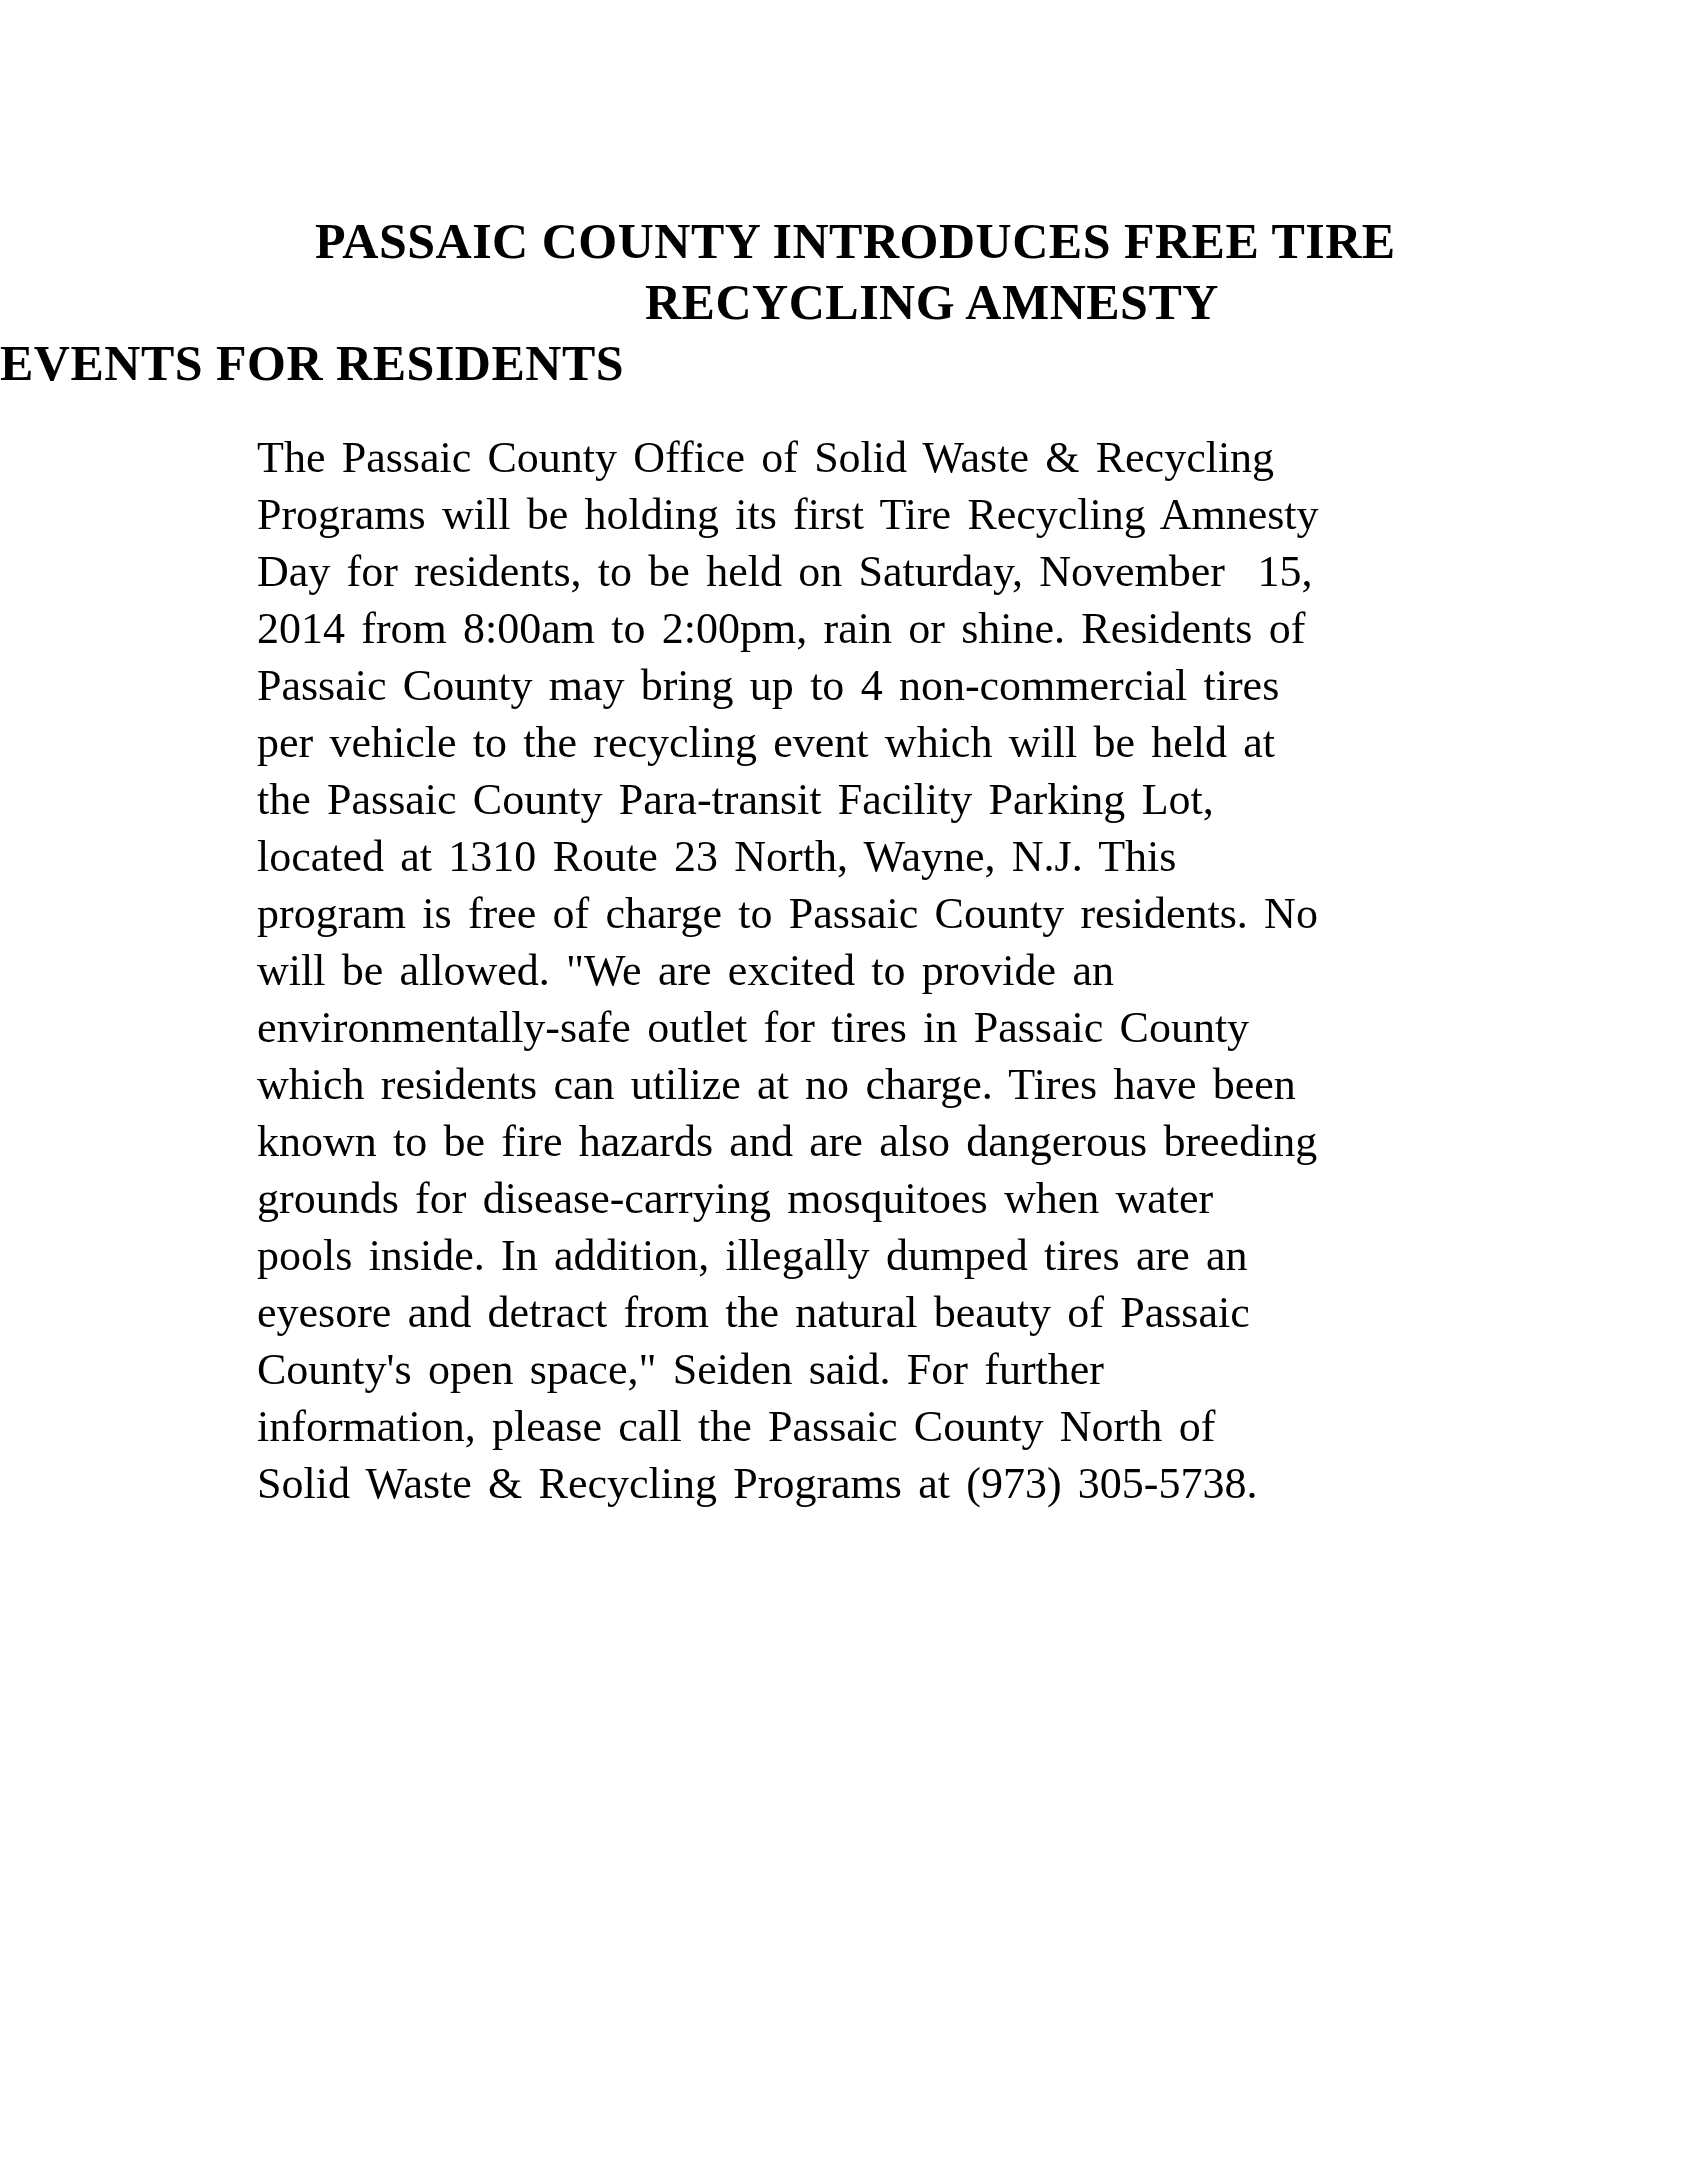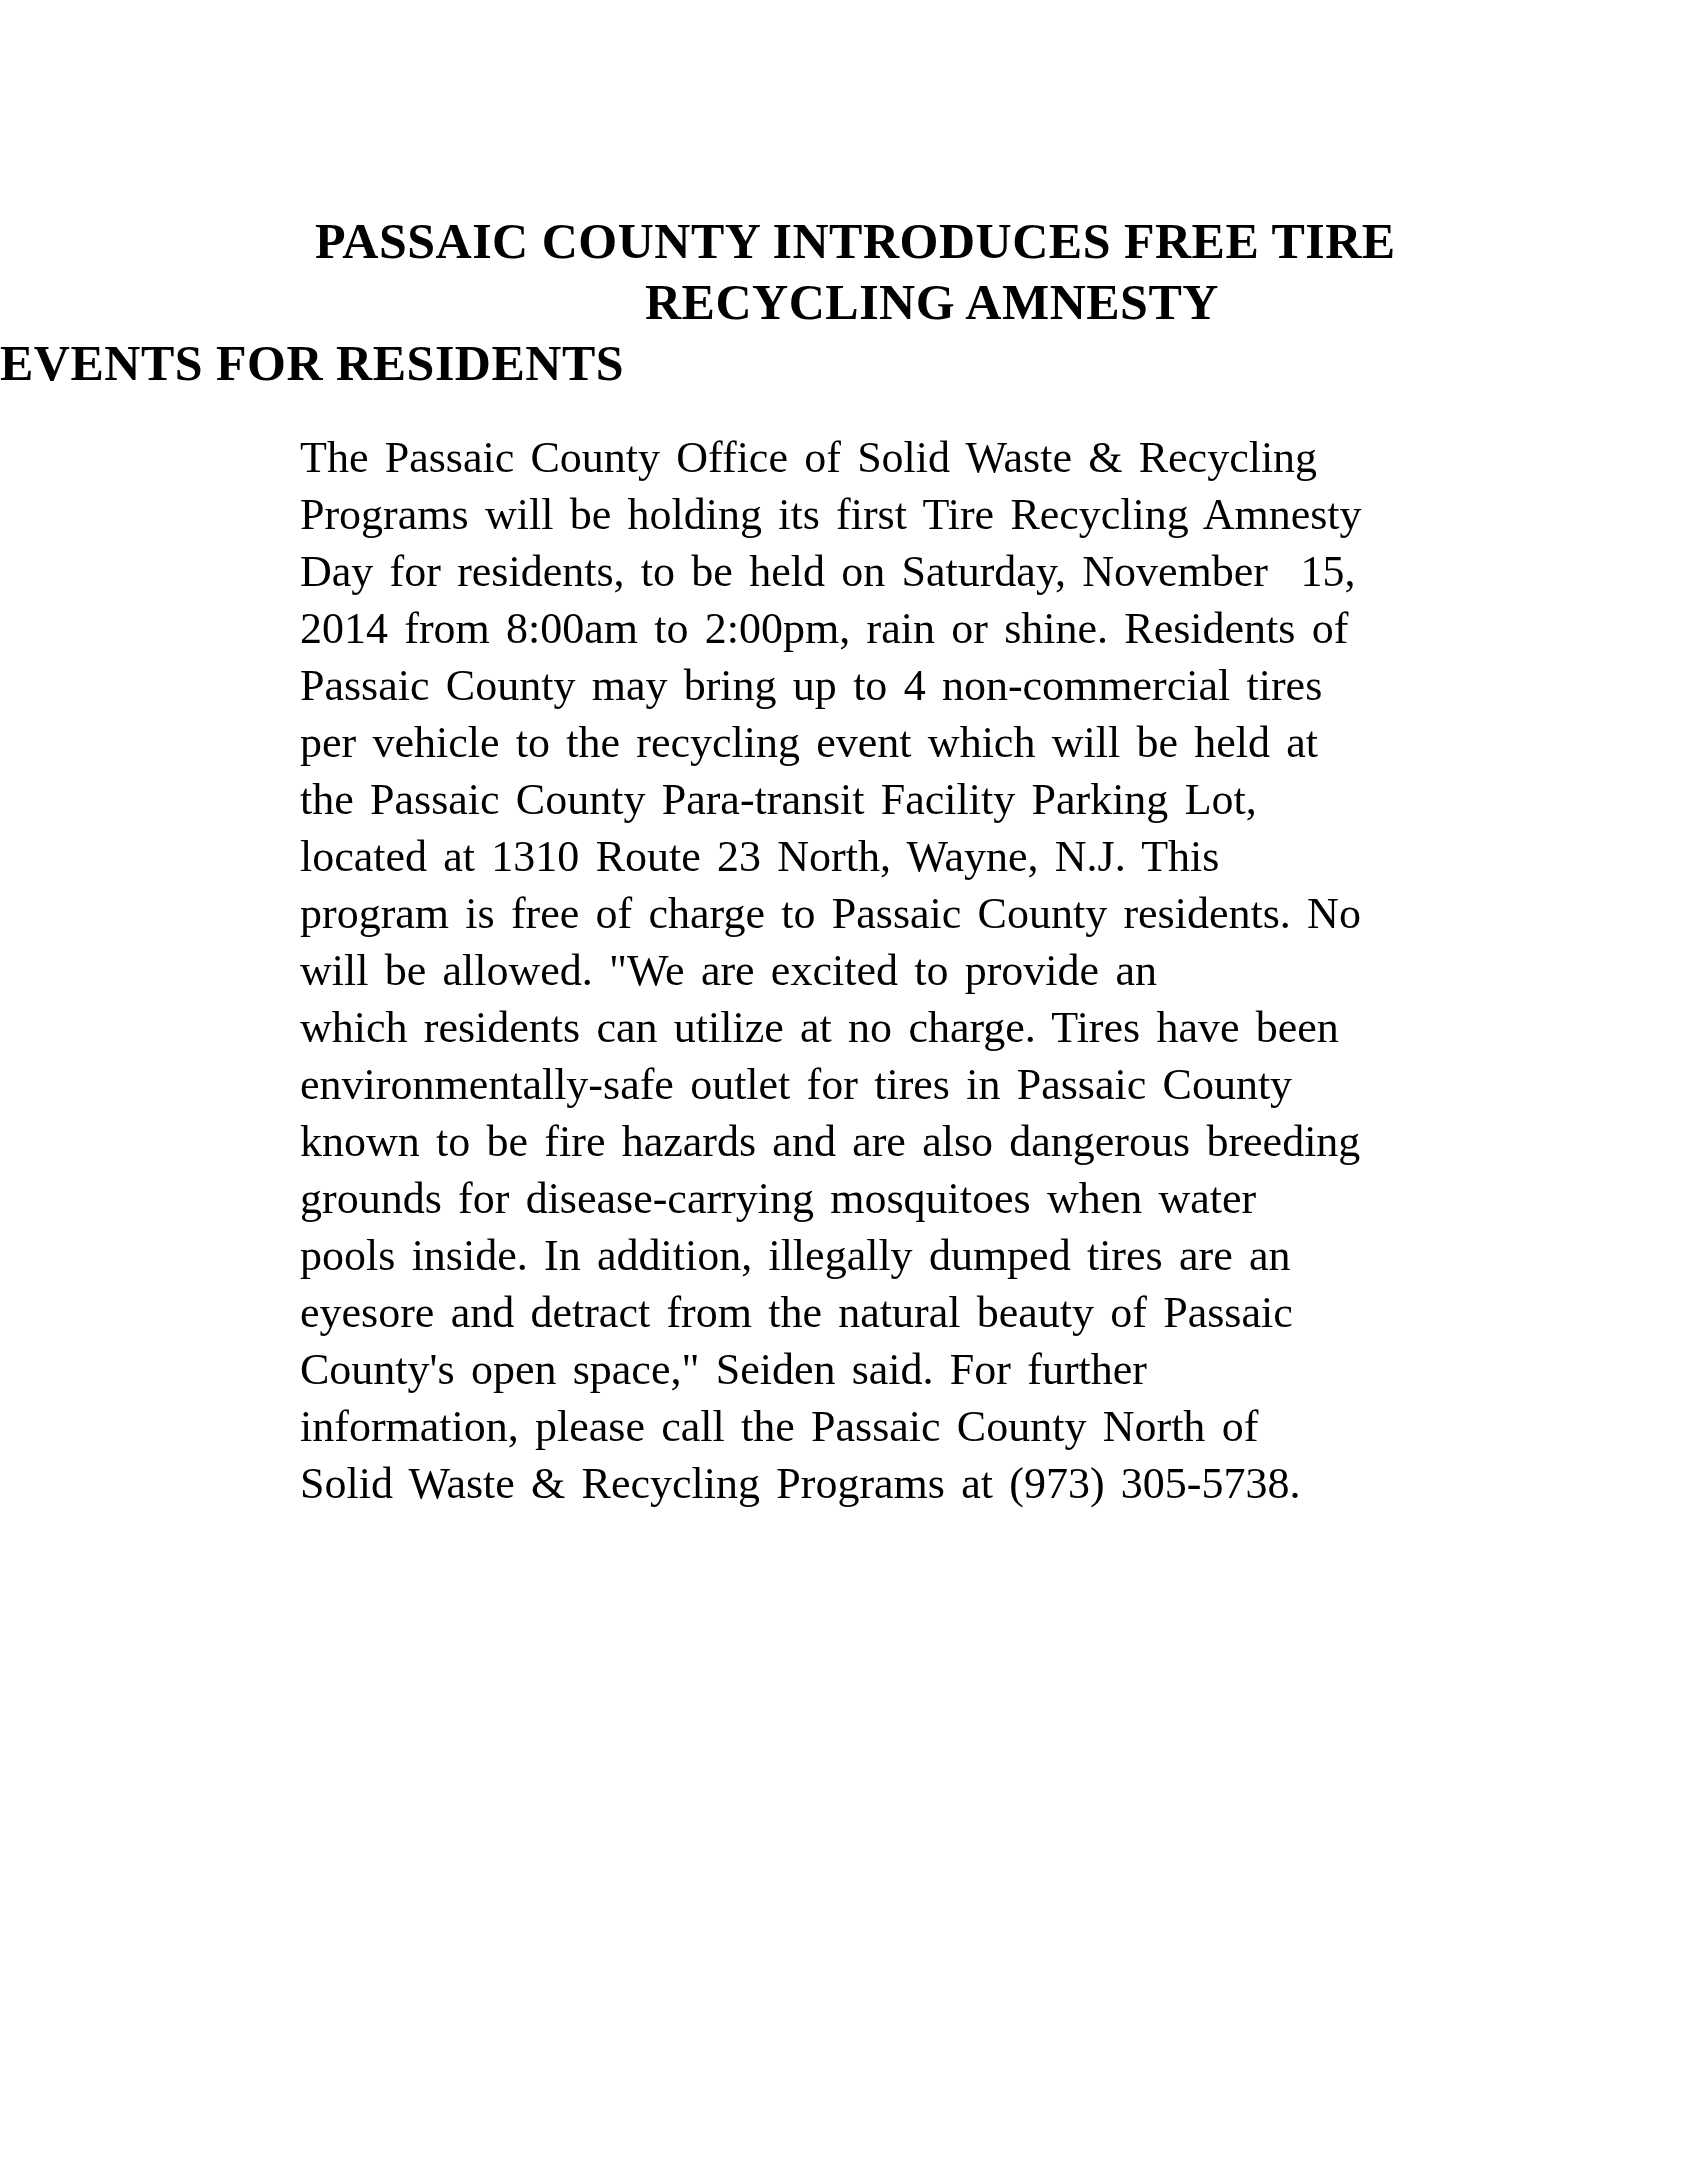--- a/index.html
+++ b/index.html
@@ -37,21 +37,20 @@
     position: absolute;
     top: 429px;
     left: 257px;
     width: 1247px;
   }
   .body-line {
     font-size: 44px;
     line-height: 57px;
     white-space: pre;
     word-spacing: 0.12em;
-    margin-left: 43px;
   }
 </style>
 </head>
 <body>
 
 <div class="page">
 
   <div class="title-block">
     <div class="title-line t1">PASSAIC COUNTY INTRODUCES FREE TIRE</div>
     <div class="title-line t2">RECYCLING AMNESTY</div>
@@ -62,22 +61,22 @@
     <div class="body-line">The Passaic County Office of Solid Waste &amp; Recycling</div>
     <div class="body-line">Programs will be holding its first Tire Recycling Amnesty</div>
     <div class="body-line">Day for residents, to be held on Saturday, November  15,</div>
     <div class="body-line">2014 from 8:00am to 2:00pm, rain or shine. Residents of</div>
     <div class="body-line">Passaic County may bring up to 4 non-commercial tires</div>
     <div class="body-line">per vehicle to the recycling event which will be held at</div>
     <div class="body-line">the Passaic County Para-transit Facility Parking Lot,</div>
     <div class="body-line">located at 1310 Route 23 North, Wayne, N.J. This</div>
     <div class="body-line">program is free of charge to Passaic County residents. No</div>
     <div class="body-line">will be allowed. "We are excited to provide an</div>
+    <div class="body-line">environmentally-safe outlet for tires in Passaic County</div>
     <div class="body-line">which residents can utilize at no charge. Tires have been</div>
-    <div class="body-line">environmentally-safe outlet for tires in Passaic County</div>
     <div class="body-line">known to be fire hazards and are also dangerous breeding</div>
     <div class="body-line">grounds for disease-carrying mosquitoes when water</div>
     <div class="body-line">pools inside. In addition, illegally dumped tires are an</div>
     <div class="body-line">eyesore and detract from the natural beauty of Passaic</div>
     <div class="body-line">County's open space," Seiden said. For further</div>
     <div class="body-line">information, please call the Passaic County North of</div>
     <div class="body-line">Solid Waste &amp; Recycling Programs at (973) 305-5738.</div>
   </div>
 
 </div>

